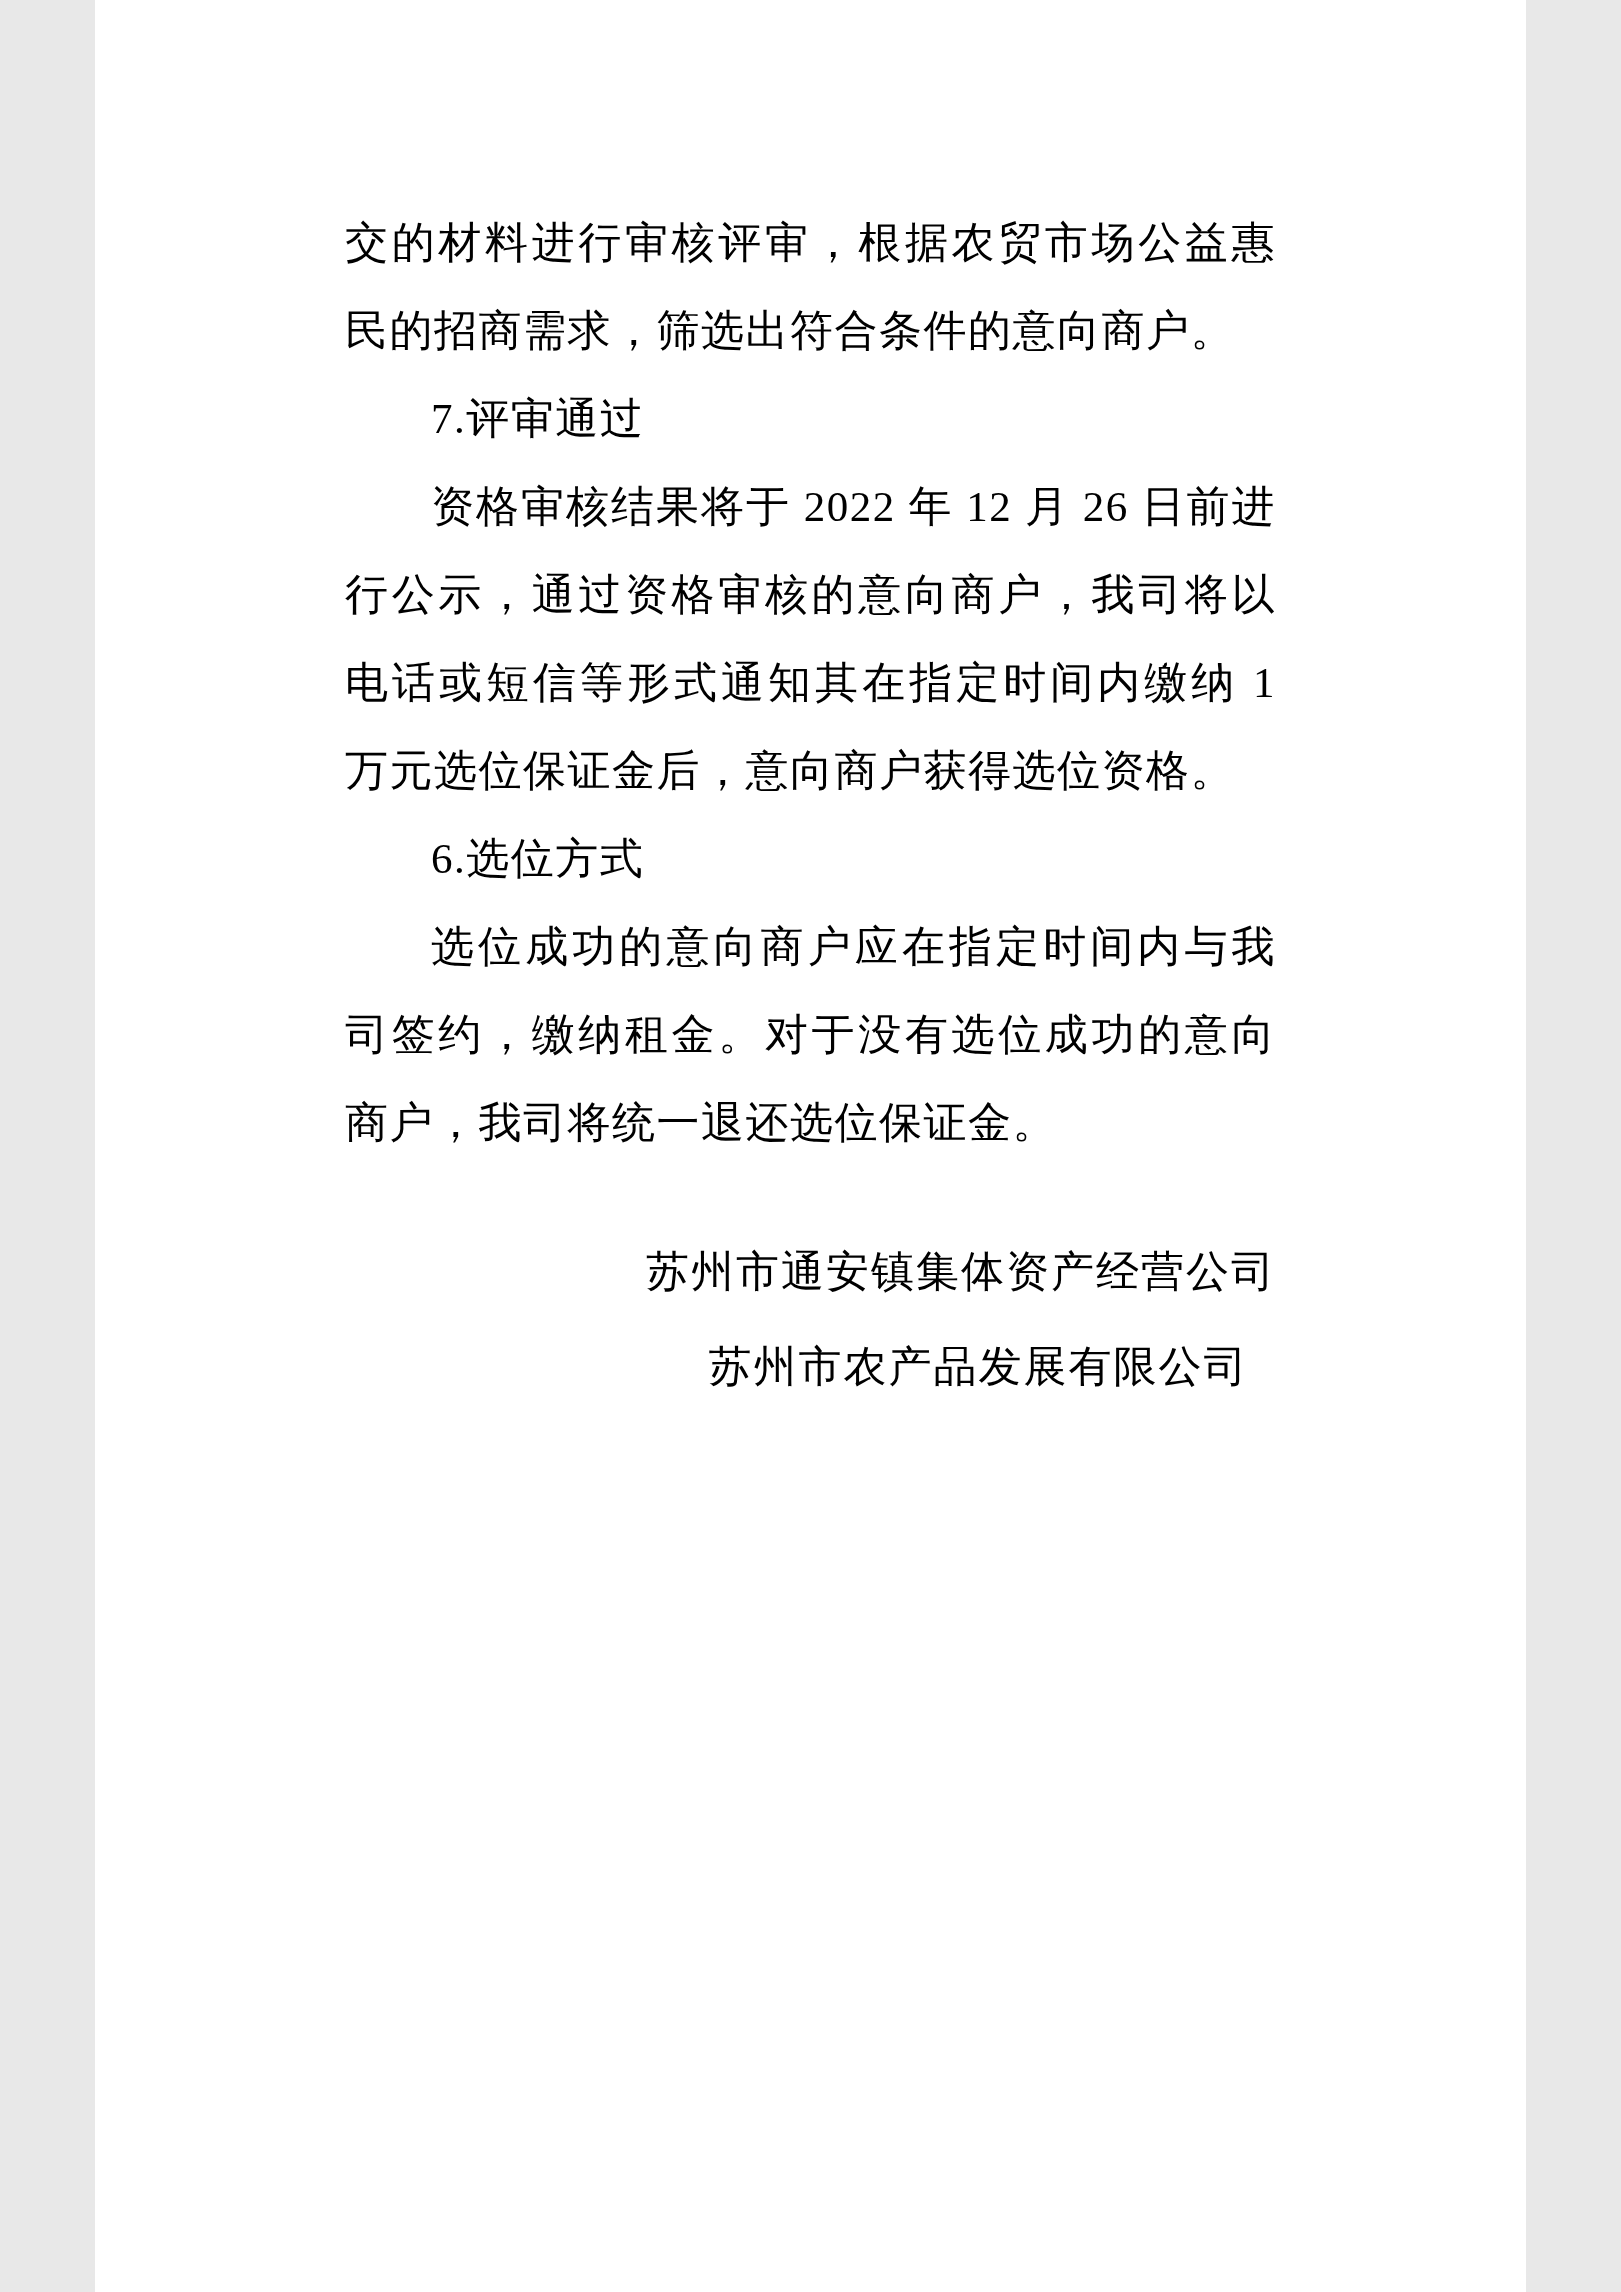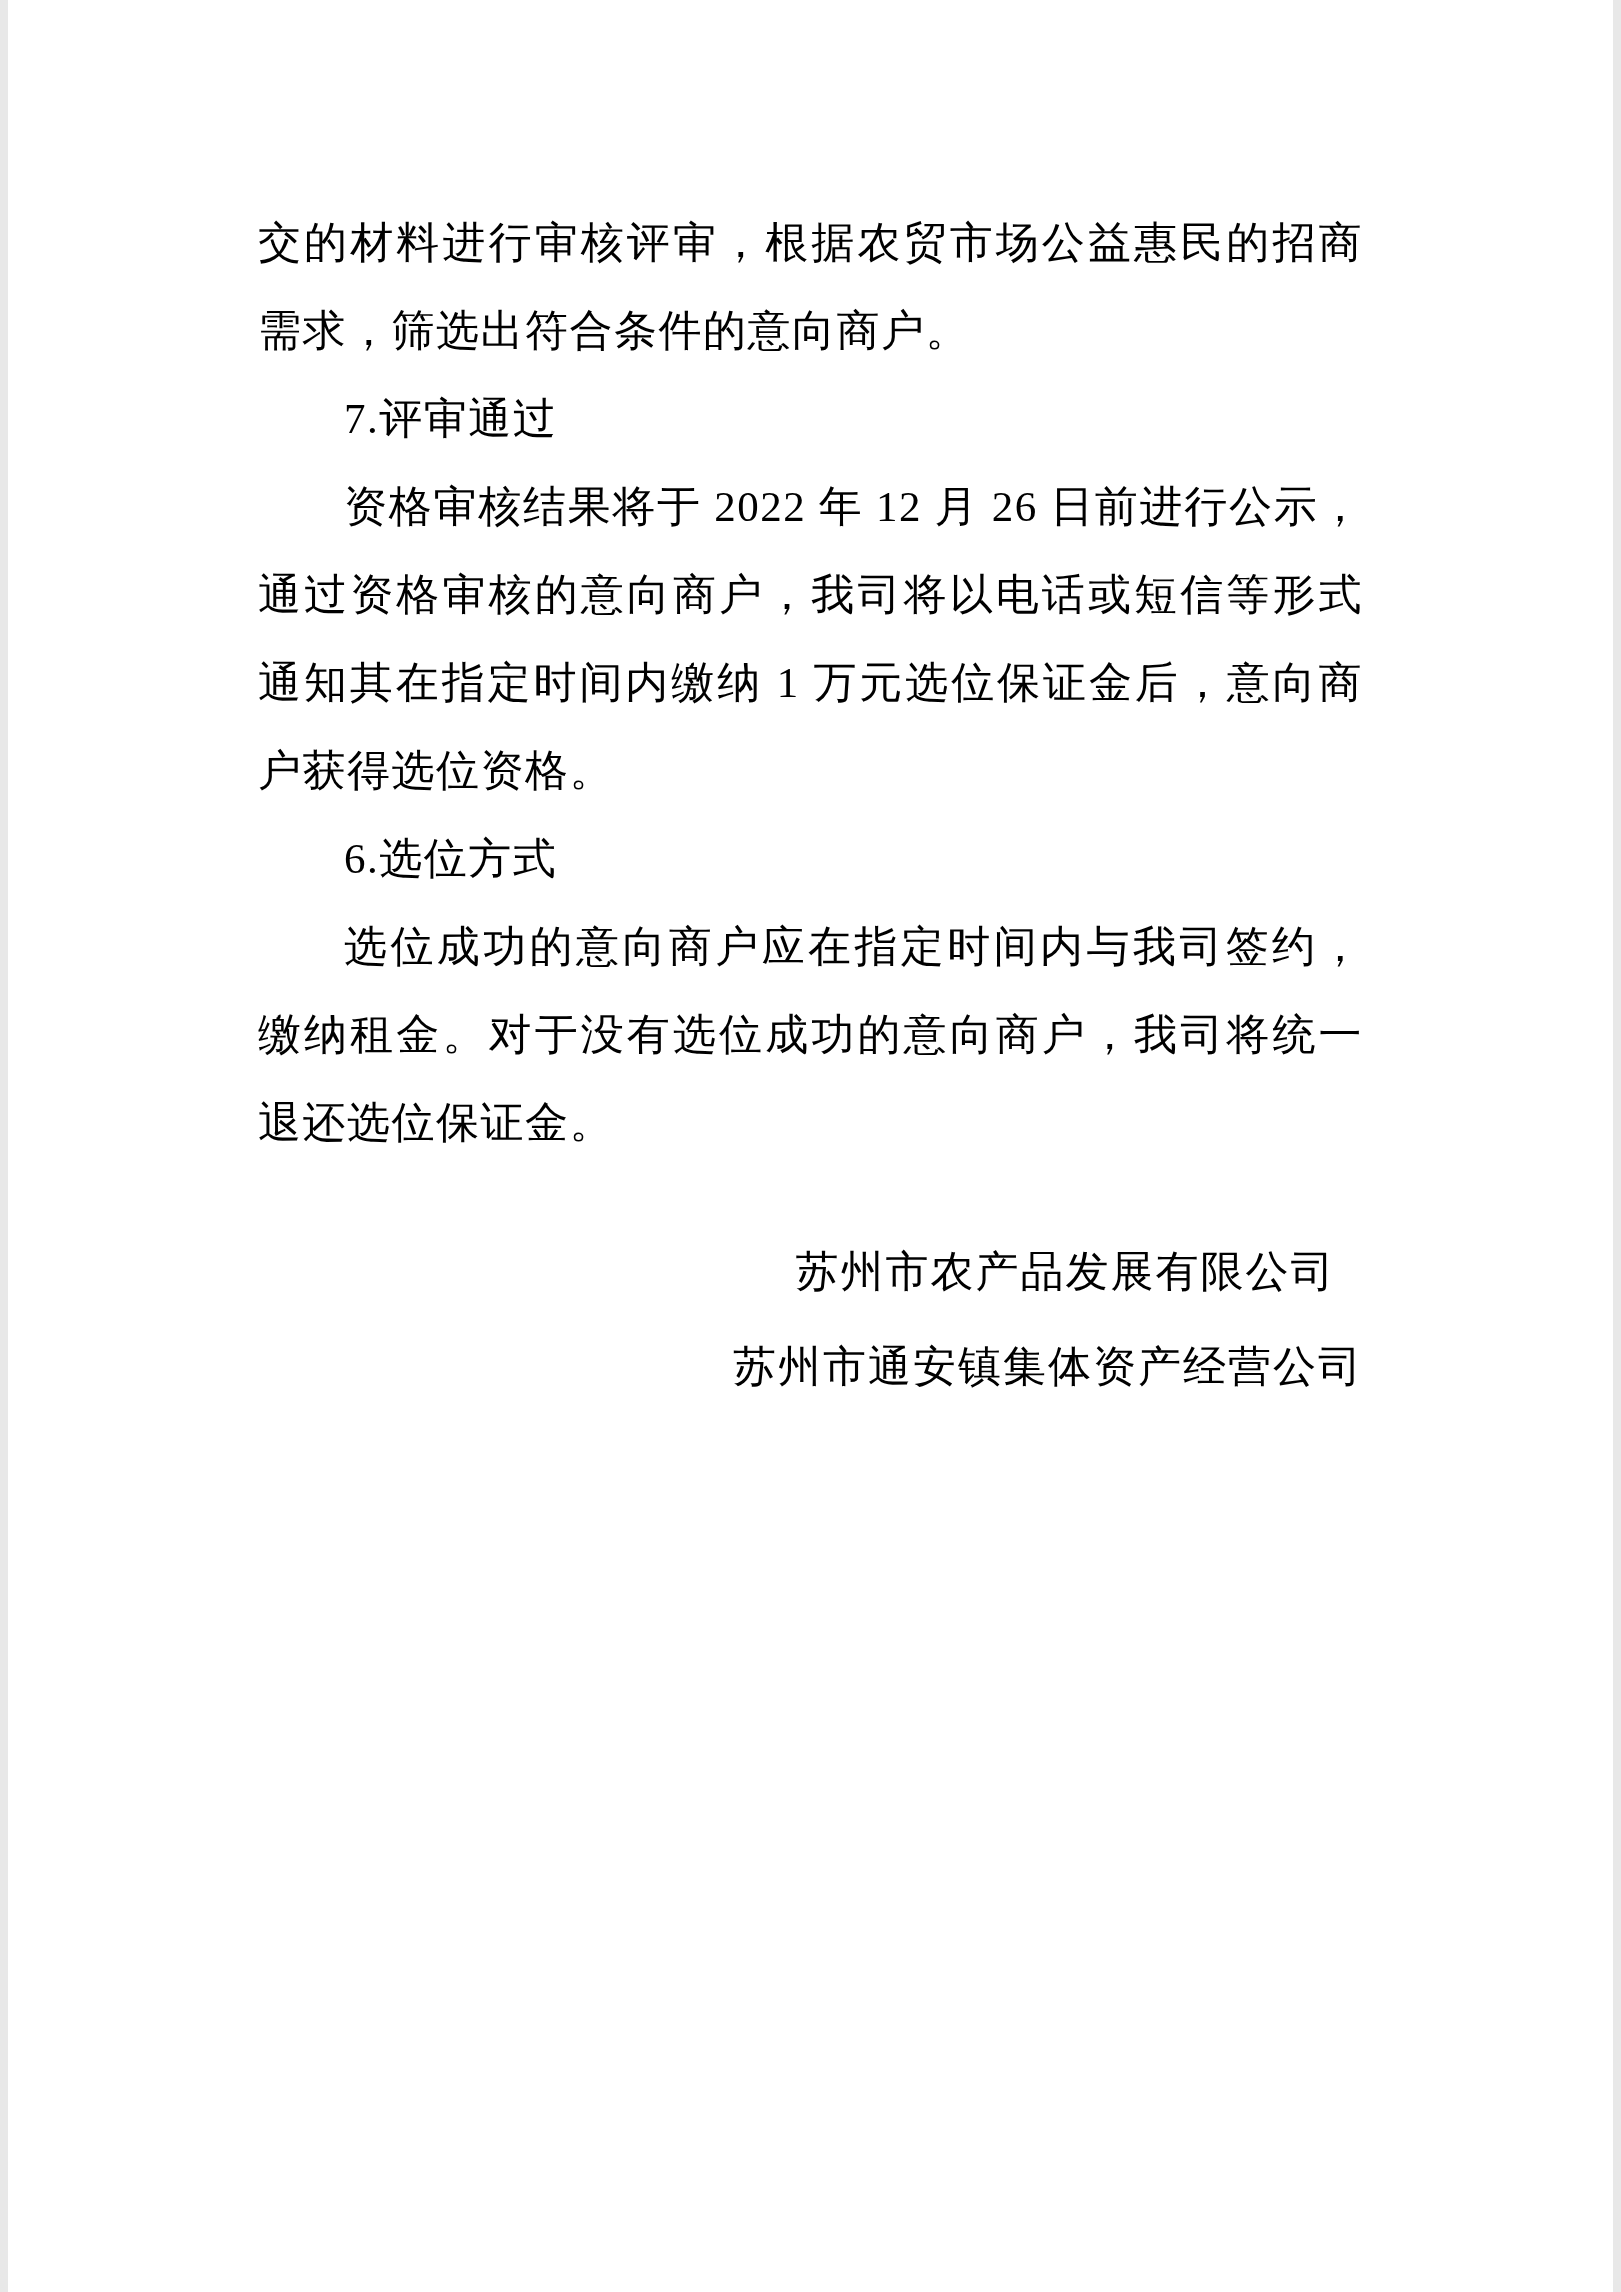--- a/index.html
+++ b/index.html
@@ -2,21 +2,21 @@
 <html lang="zh"><head>
 <meta charset="utf-8">
 <style>
   html, body {
     margin: 0;
     padding: 0;
     background: #e8e8e8;
   }
   .page {
     position: relative;
-    width: 1605px;
+    width: 1431px;
     height: 2293px;
     margin: 0 auto;
     background: #ffffff;
     box-sizing: border-box;
     padding: 199px 250px 0 250px;
     font-family: "Liberation Serif", "DejaVu Serif", serif;
     color: #000000;
     overflow: hidden;
   }
   .body-text {
@@ -57,18 +57,18 @@
 
   <div class="body-text">
     <p class="para no-indent">交的材料进行审核评审，根据农贸市场公益惠民的招商需求，筛选出符合条件的意向商户。</p>
     <p class="para">7.评审通过</p>
     <p class="para">资格审核结果将于 2022 年 12 月 26 日前进行公示，通过资格审核的意向商户，我司将以电话或短信等形式通知其在指定时间内缴纳 1 万元选位保证金后，意向商户获得选位资格。</p>
     <p class="para">6.选位方式</p>
     <p class="para">选位成功的意向商户应在指定时间内与我司签约，缴纳租金。对于没有选位成功的意向商户，我司将统一退还选位保证金。</p>
   </div>
 
   <div class="signature">
+    <p class="sig-line sig-company-2">苏州市通安镇集体资产经营公司</p>
     <p class="sig-line sig-company-1">苏州市农产品发展有限公司</p>
-    <p class="sig-line sig-company-2">苏州市通安镇集体资产经营公司</p>
   </div>
 
 </div>
 
 
 </body></html>

